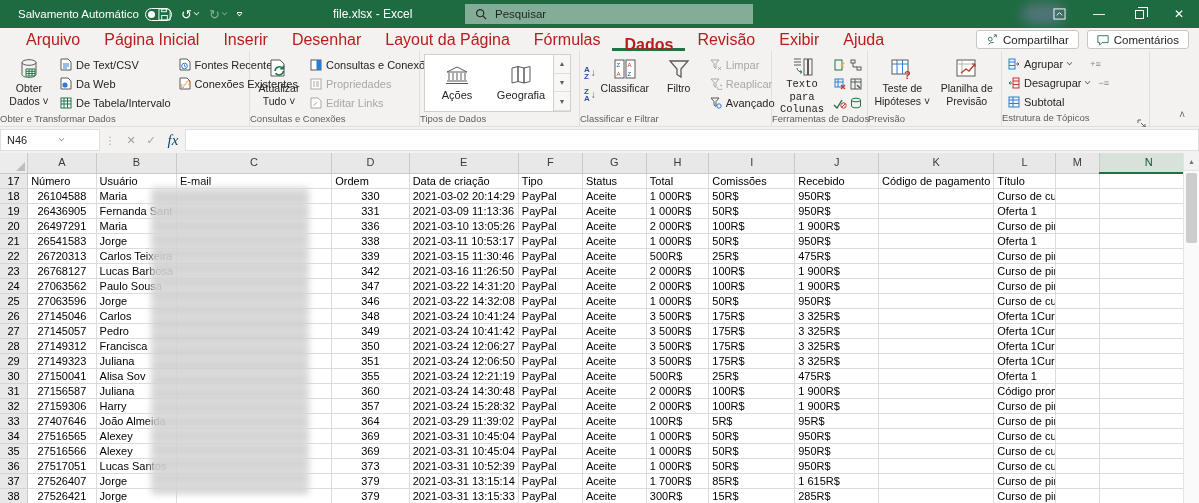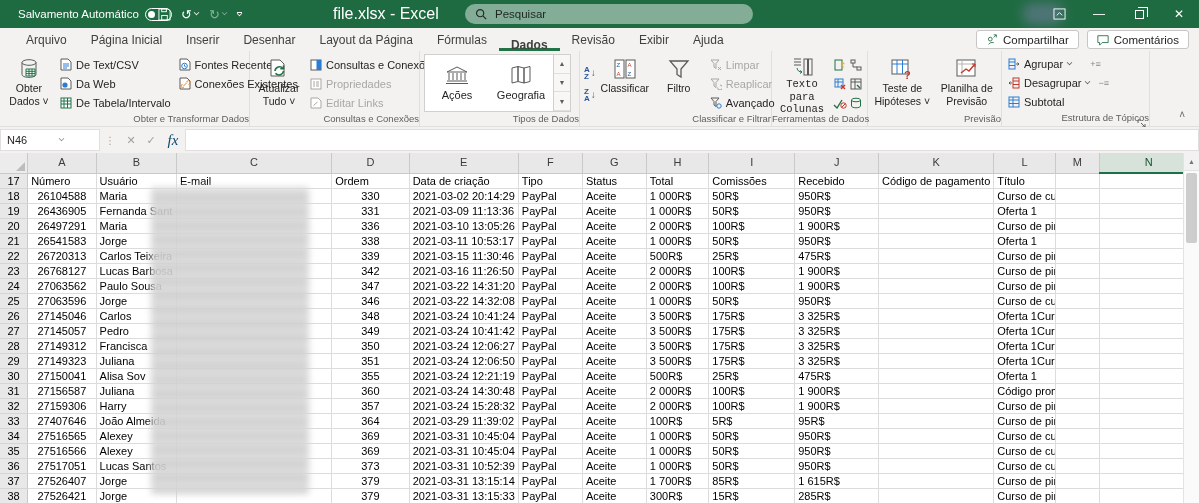--- a/index.html
+++ b/index.html
@@ -10,42 +10,42 @@
   
   .titlebar { position:absolute; left:0; top:0; width:1199px; height:28px; background:#1E6B41; color:#fff; }
   .autosave { position:absolute; left:18px; top:0; height:28px; display:flex; align-items:center; gap:6px; font-size:11.5px; }
   .toggle { width:27px; height:13px; border:1px solid #fff; border-radius:7px; position:relative; }
   .toggle .knob { position:absolute; left:2px; top:2px; width:7px; height:7px; border-radius:50%; background:#fff; }
   .qat { position:absolute; left:158px; top:0; height:28px; display:flex; align-items:center; gap:10px; }
   .qat .qbtn { display:flex; align-items:center; gap:2px; font-size:13px; color:#fff; }
   .qat .dim { opacity:.45; }
   .chev { display:inline-block; width:5px; height:5px; border-right:1px solid currentColor; border-bottom:1px solid currentColor; transform:rotate(45deg) scale(.8); margin-top:-3px; }
   .qat-custom { border-top:1px solid #fff; padding-top:1px; }
-  .file-title { position:absolute; left:333px; top:0; height:28px; display:flex; align-items:center; font-size:16px; color:#fff; }
-  .searchbox { position:absolute; left:465px; top:4px; width:288px; height:20px; background:rgba(255,255,255,.45); border-radius:10px; display:flex; align-items:center; gap:8px; padding:0 10px; color:rgba(0,0,0,.78); font-size:11.5px; }
+  .file-title { position:absolute; left:333px; top:0; height:28px; display:flex; align-items:center; font-size:12px; color:#fff; }
+  .searchbox { position:absolute; left:465px; top:4px; width:288px; height:20px; background:rgba(255,255,255,.45); border-radius:0; display:flex; align-items:center; gap:8px; padding:0 10px; color:rgba(0,0,0,.78); font-size:11.5px; }
   .avatar-blur { position:absolute; left:1022px; top:3px; width:42px; height:22px; border-radius:11px; background:#61788a; filter:blur(6px); opacity:.75; }
   .winbtns { position:absolute; right:0; top:0; height:28px; display:flex; }
   .winbtn { width:40px; height:28px; display:flex; align-items:center; justify-content:center; color:#fff; font-size:12px; }
   .restore-glyph { position:relative; width:9px; height:9px; border:1px solid #fff; }
   .restore-glyph:before { content:""; position:absolute; left:2px; top:-4px; width:9px; height:9px; border:1px solid #fff; border-left:none; border-bottom:none; }
 
   
   .tabrow { position:absolute; left:0; top:28px; width:1199px; height:23px; background:#F3F2F1; display:flex; align-items:center; }
   .tabs { display:flex; align-items:center; padding-left:14px; gap:0; height:100%; }
-  .tab { padding:0 12px; font-size:12px; color:#404040; height:100%; display:flex; align-items:center; }
+  .tab { padding:0 12px; font-size:16px; color:#b91c1c; height:100%; display:flex; align-items:center; }
   .tab.active { font-weight:bold; border-bottom:3px solid #217346; padding-top:13px; }
   .tab-actions { margin-left:auto; display:flex; gap:8px; padding-right:10px; }
   .pillbtn { display:flex; align-items:center; gap:5px; background:#fff; border:1px solid #C8C6C4; border-radius:3px; height:19px; padding:0 9px; font-size:11.5px; color:#252423; }
   .pillbtn svg { display:block; }
 
   
   .ribbon { position:absolute; left:0; top:51px; width:1199px; height:76px; background:#F3F2F1; border-bottom:1px solid #E1DFDD; display:flex; }
   .grp { position:relative; height:100%; border-right:1px solid #E1DFDD; display:flex; flex-direction:column; }
   .grp-items { flex:1; display:flex; align-items:flex-start; padding:3px 4px 0 4px; gap:4px; }
-  .grp-label { height:15px; text-align:right; font-size:9.5px; color:#605E5C; line-height:13px; white-space:nowrap; }
+  .grp-label { height:15px; text-align:left; font-size:9.5px; color:#605E5C; line-height:13px; white-space:nowrap; }
   .bigbtn { width:56px; min-width:50px; height:58px; display:flex; flex-direction:column; align-items:center; justify-content:flex-start; text-align:center; font-size:10.5px; color:#252423; line-height:1.2; padding-top:2px; }
   .bigbtn .ic { height:26px; display:flex; align-items:center; }
   .smallcol { display:flex; flex-direction:column; justify-content:flex-start; padding-top:1px; }
   .smallitem { height:19px; display:flex; align-items:center; gap:4px; font-size:11px; color:#252423; white-space:nowrap; padding:0 2px; }
   .smallitem.disabled, .smallitem.disabled svg { color:#A9A7A5; }
   .gallery { display:flex; background:#fff; border:1px solid #D2D0CE; height:58px; }
   .galitem { width:64px; display:flex; flex-direction:column; align-items:center; justify-content:center; gap:4px; font-size:11px; color:#252423; }
   .galscroll { display:flex; flex-direction:column; width:17px; border:1px solid #D2D0CE; border-left:none; height:58px; }
   .galscroll .gsb { flex:1; display:flex; align-items:center; justify-content:center; font-size:7px; color:#605E5C; border-bottom:1px solid #E1DFDD; background:#F8F7F6; }
   .minigrid { display:grid; grid-template-columns:16px 16px; grid-auto-rows:19px; padding-top:1px; }

